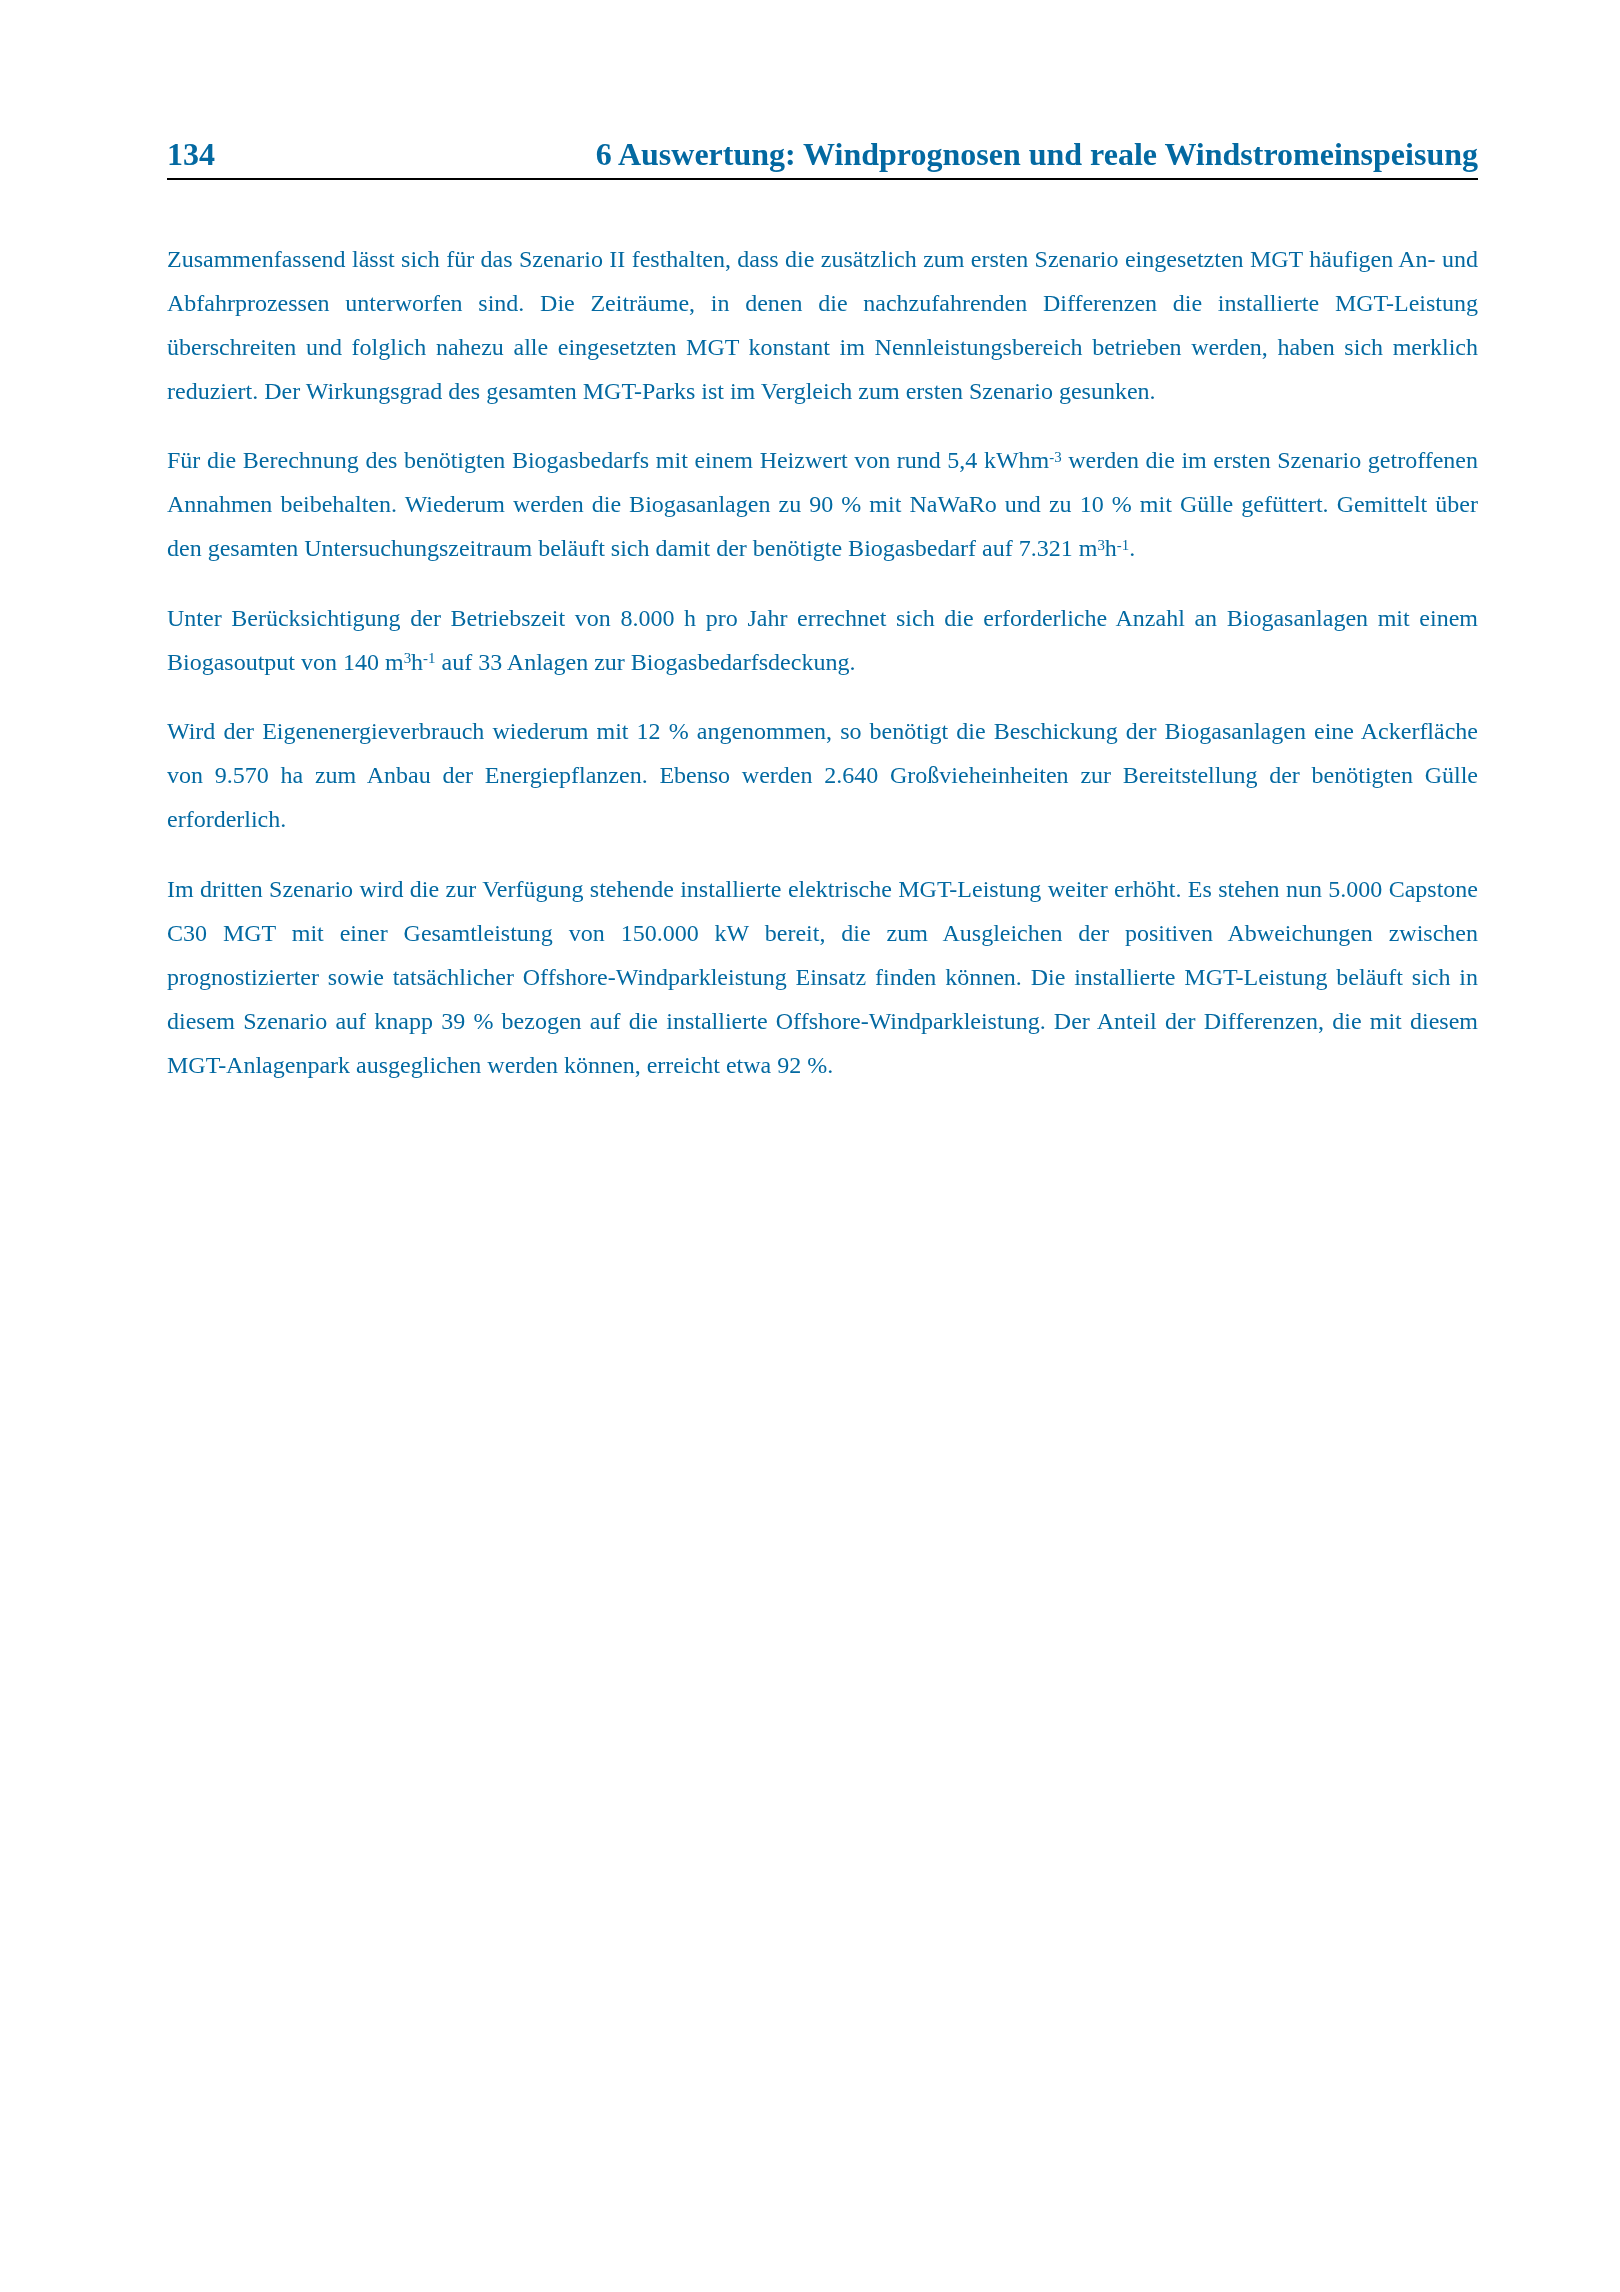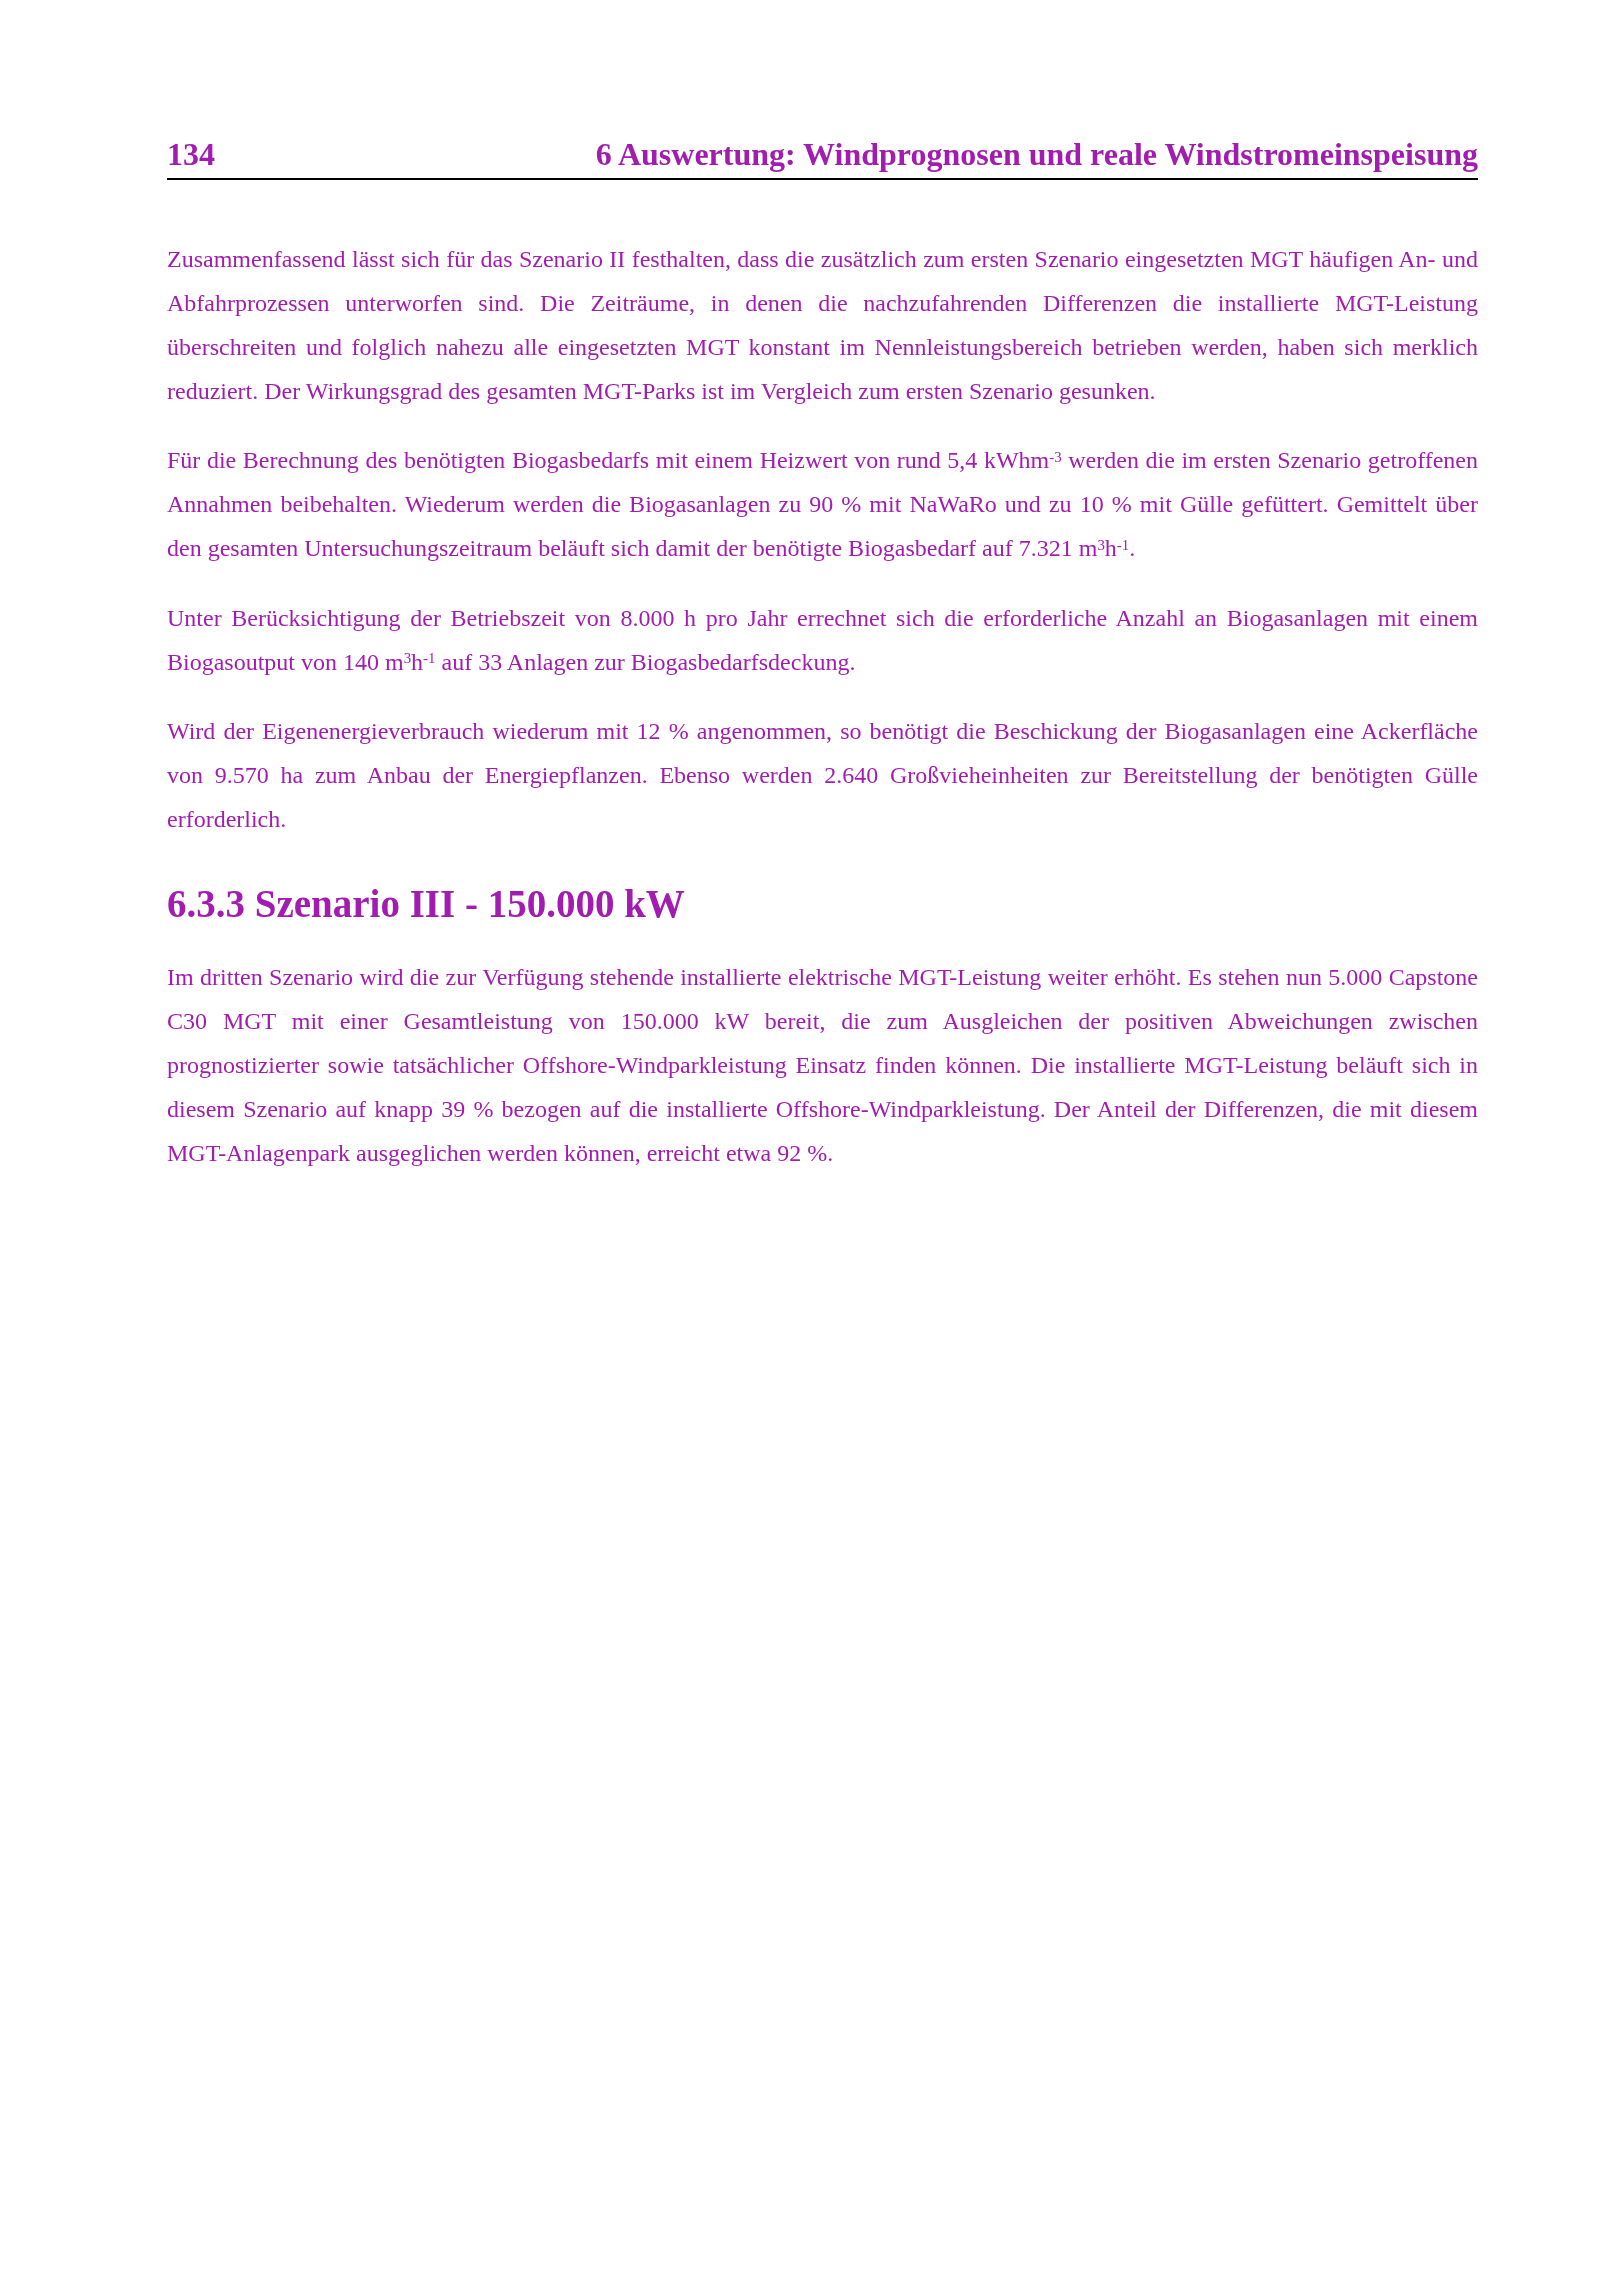--- a/index.html
+++ b/index.html
@@ -5,21 +5,21 @@
   html, body {
     margin: 0;
     padding: 0;
     background: #ffffff;
   }
   .page {
     position: relative;
     width: 1620px;
     height: 2222px;
     background: #ffffff;
-    color: #a21caf;
+    color: #0369a1;
     font-family: "Liberation Serif", serif;
     box-sizing: border-box;
     padding: 137px 142px 0 167px;
     overflow: hidden;
   }
   .running-header {
     display: flex;
     justify-content: space-between;
     align-items: baseline;
     font-size: 32px;
@@ -66,20 +66,19 @@
   <div class="content">
 
     <p class="body-par"><span>Zusammenfassend lässt sich für das Szenario II festhalten, dass die zusätzlich zum ersten Szenario eingesetzten MGT häufigen An- und Abfahrprozessen unterworfen sind. Die Zeiträume, in denen die nachzufahrenden Differenzen die installierte MGT-Leistung überschreiten und folglich nahezu alle eingesetzten MGT konstant im Nennleistungsbereich betrieben werden, haben sich merklich reduziert. Der Wirkungsgrad des gesamten MGT-Parks ist im Vergleich zum ersten Szenario gesunken.</span></p>
 
     <p class="body-par"><span>Für die Berechnung des benötigten Biogasbedarfs mit einem Heizwert von rund 5,4 kWhm</span><sup>-3</sup><span> werden die im ersten Szenario getroffenen Annahmen beibehalten. Wiederum werden die Biogasanlagen zu 90 % mit NaWaRo und zu 10 % mit Gülle gefüttert. Gemittelt über den gesamten Untersuchungszeitraum beläuft sich damit der benötigte Biogasbedarf auf 7.321 m</span><sup>3</sup><span>h</span><sup>-1</sup><span>.</span></p>
 
     <p class="body-par"><span>Unter Berücksichtigung der Betriebszeit von 8.000 h pro Jahr errechnet sich die erforderliche Anzahl an Biogasanlagen mit einem Biogasoutput von 140 m</span><sup>3</sup><span>h</span><sup>-1</sup><span> auf 33 Anlagen zur Biogasbedarfsdeckung.</span></p>
 
     <p class="body-par"><span>Wird der Eigenenergieverbrauch wiederum mit 12 % angenommen, so benötigt die Beschickung der Biogasanlagen eine Ackerfläche von 9.570 ha zum Anbau der Energiepflanzen. Ebenso werden 2.640 Großvieheinheiten zur Bereitstellung der benötigten Gülle erforderlich.</span></p>
 
-    <h2 class="section-heading">6.3.3 Szenario III - 150.000 kW</h2>
 
     <p class="body-par"><span>Im dritten Szenario wird die zur Verfügung stehende installierte elektrische MGT-Leistung weiter erhöht. Es stehen nun 5.000 Capstone C30 MGT mit einer Gesamtleistung von 150.000 kW bereit, die zum Ausgleichen der positiven Abweichungen zwischen prognostizierter sowie tatsächlicher Offshore-Windparkleistung Einsatz finden können. Die installierte MGT-Leistung beläuft sich in diesem Szenario auf knapp 39 % bezogen auf die installierte Offshore-Windparkleistung. Der Anteil der Differenzen, die mit diesem MGT-Anlagenpark ausgeglichen werden können, erreicht etwa 92 %.</span></p>
 
   </div>
 
 </div>
 
 
 </body></html>

